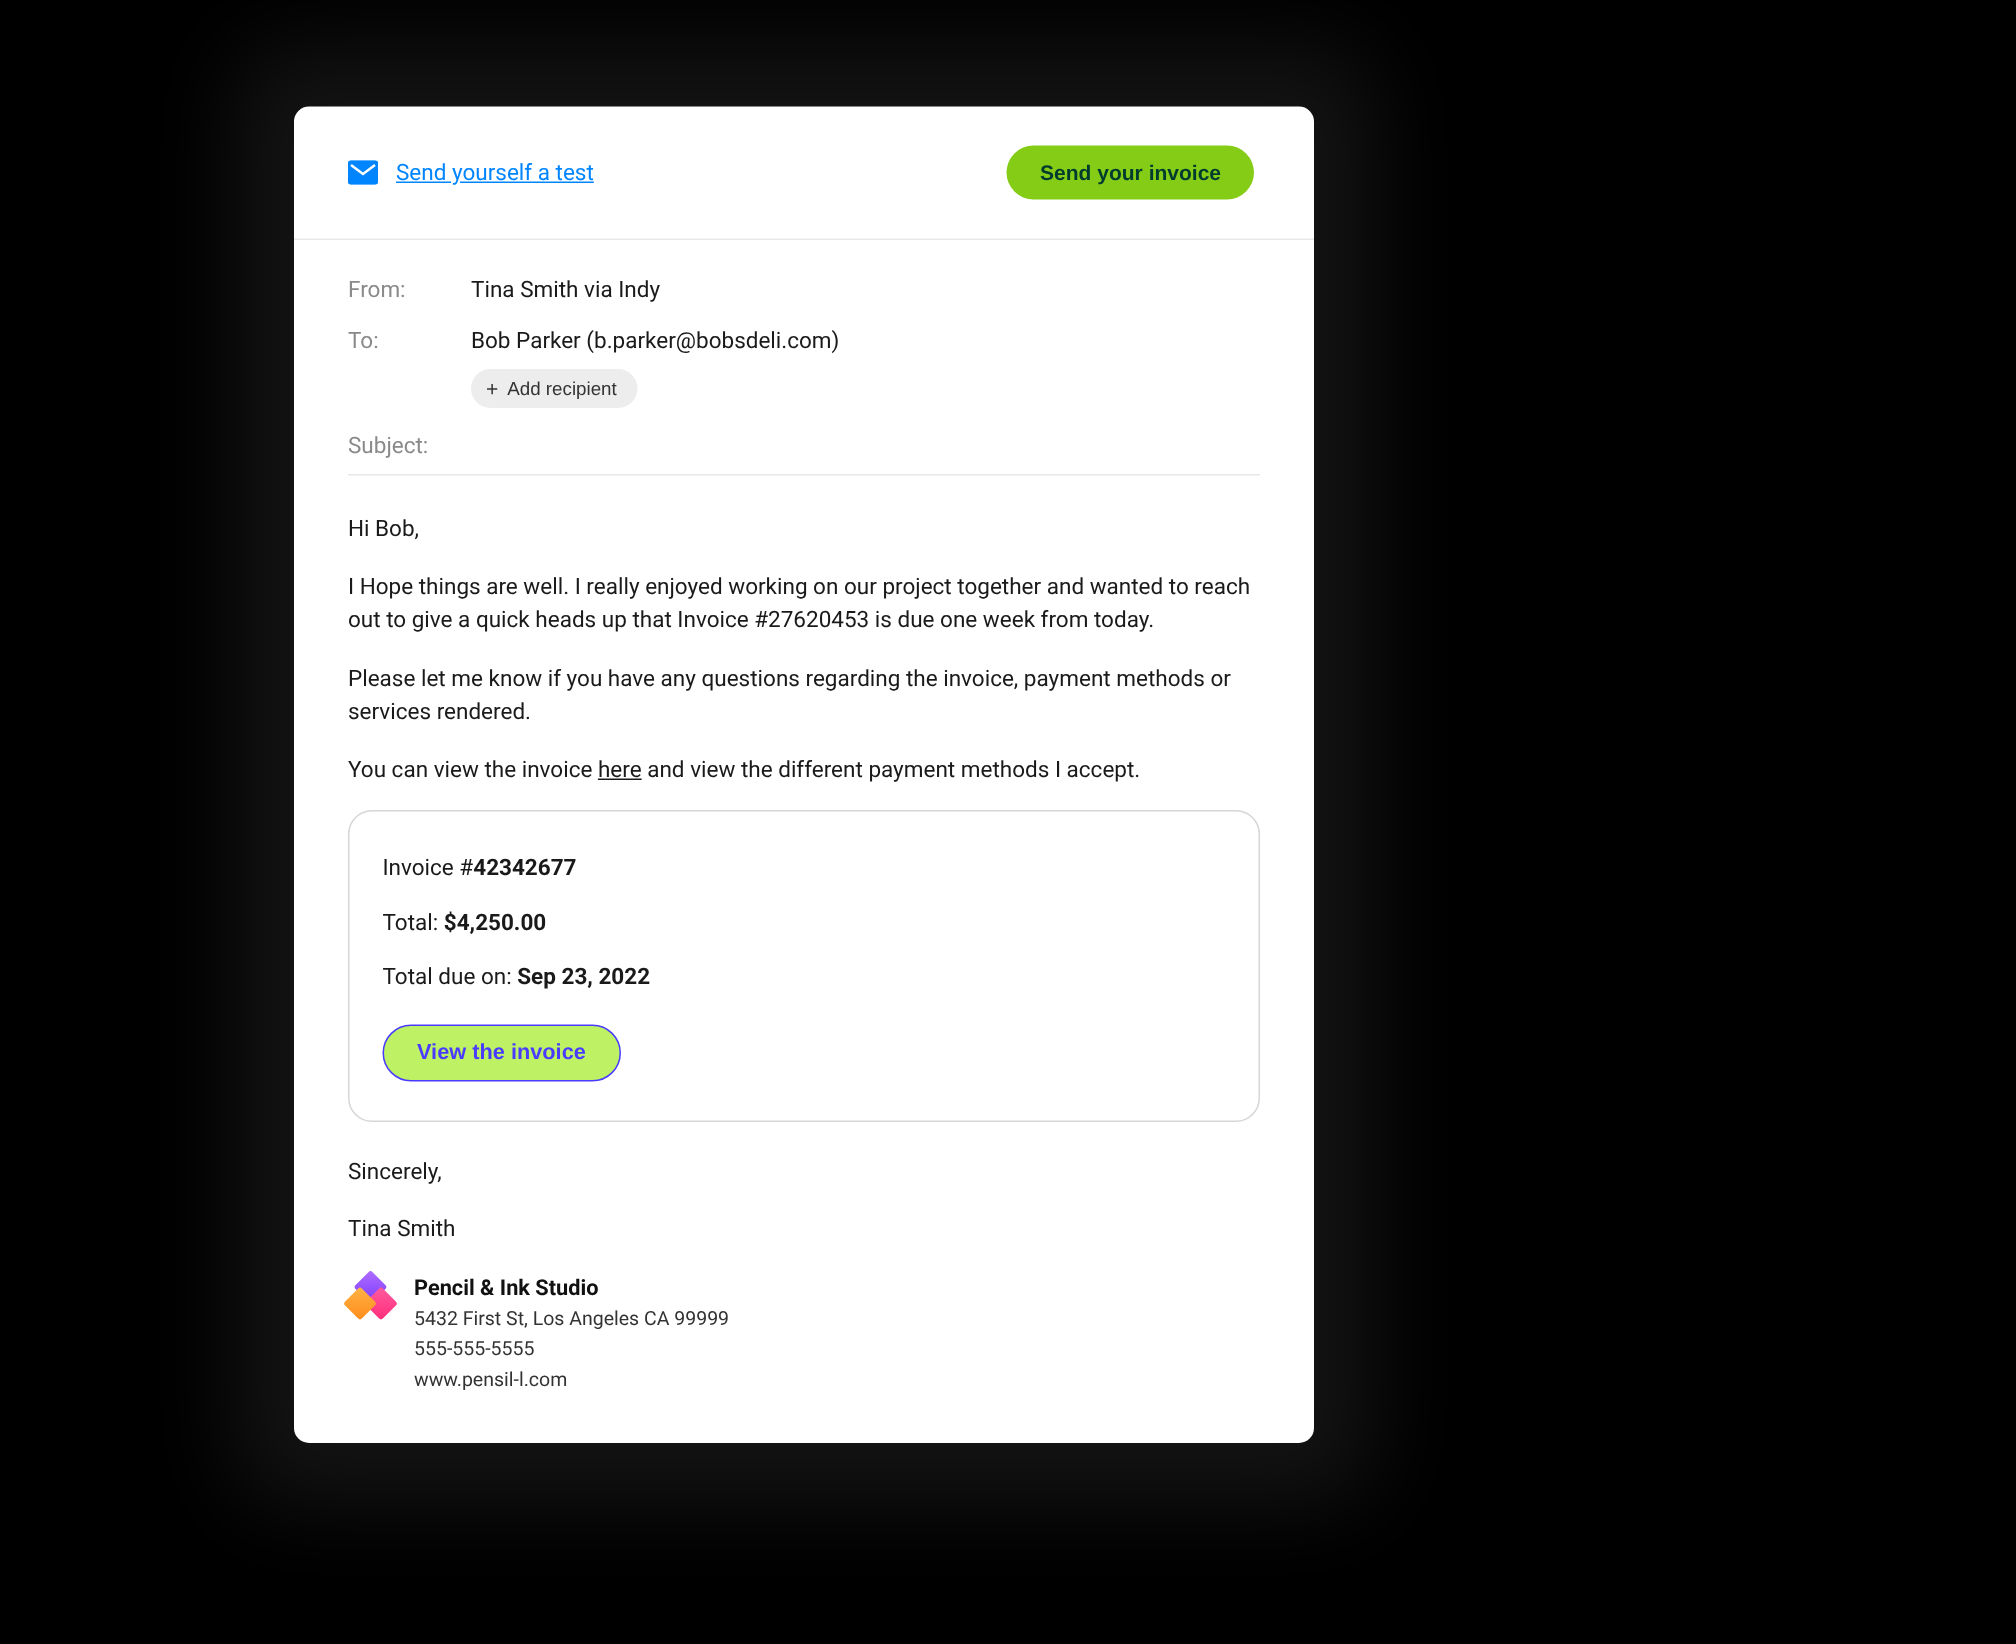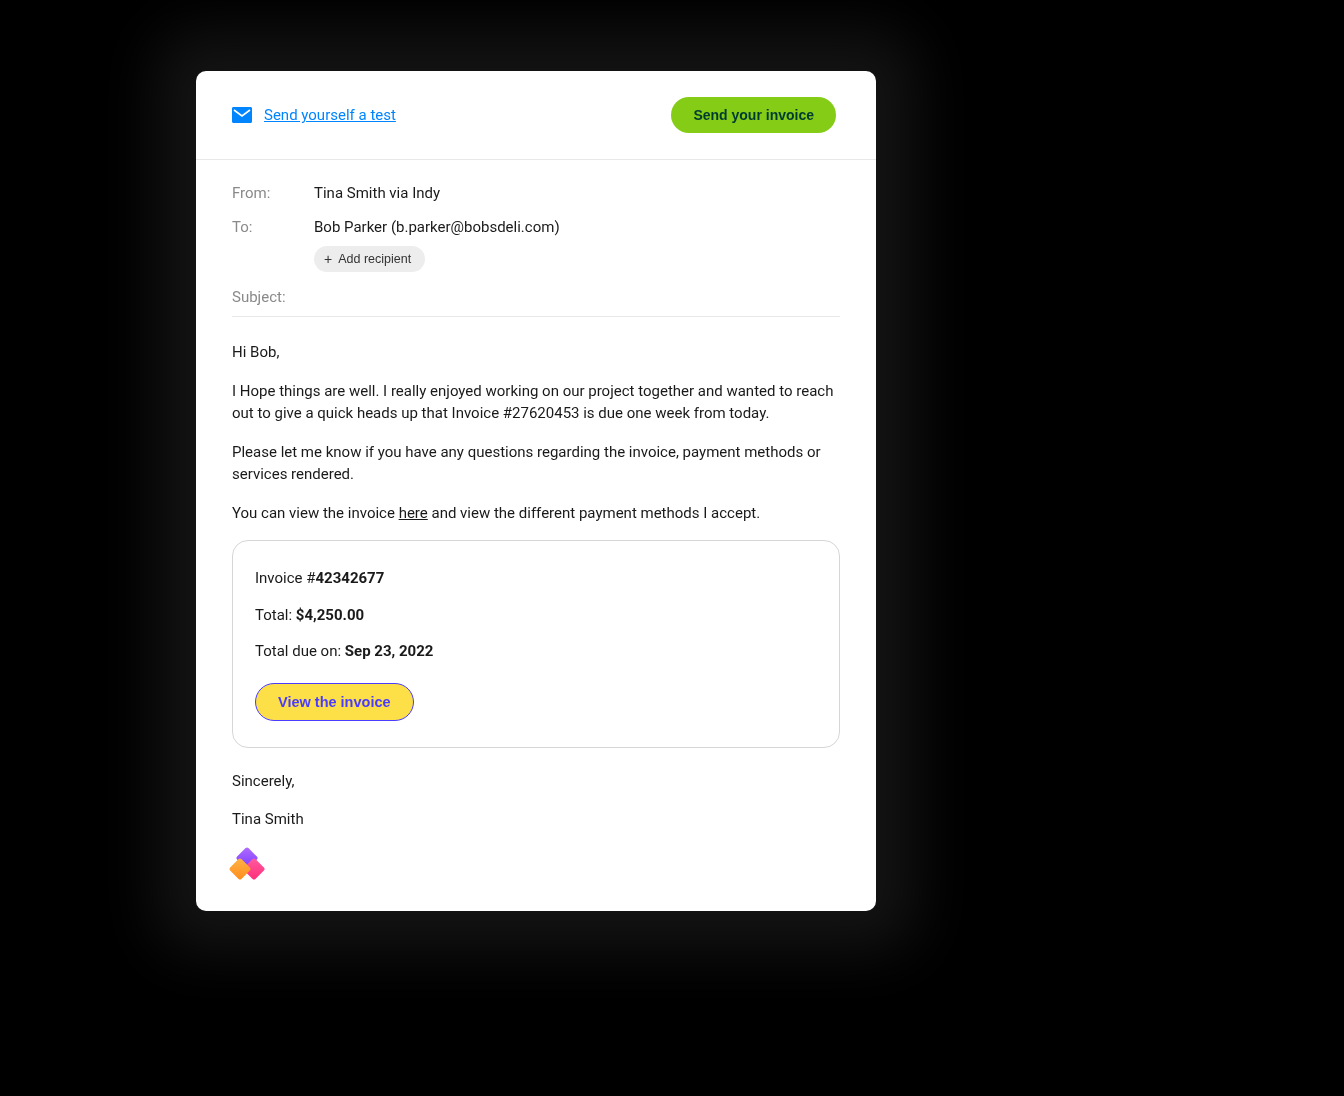--- a/index.html
+++ b/index.html
@@ -117,21 +117,21 @@
     .invoice-box {
       border: 1px solid #d6d6d6;
       border-radius: 16px;
       padding: 26px 22px;
       margin: 10px 0 22px 0;
     }
     .invoice-box .line { margin-bottom: 14px; font-size: 15px; color:#1a1a1a; }
     .invoice-box .line:last-of-type { margin-bottom: 20px; }
     .invoice-box strong { font-weight: 700; }
     .view-invoice-btn {
-      background: #fde047;
+      background: #bef264;
       color: #4a3cff;
       border: 1.5px solid #4a3cff;
       border-radius: 999px;
       padding: 10px 22px;
       font-size: 14.5px;
       font-weight: 600;
       cursor: pointer;
     }
     .signoff { margin-bottom: 2px; }
     .sender-name-sig { margin-bottom: 14px; }
@@ -223,16 +223,22 @@
 
     <p class="signoff">Sincerely,</p>
     <p class="sender-name-sig">Tina Smith</p>
 
     <div class="company-block">
       <div class="logo-shape">
         <div class="cube a"></div>
         <div class="cube b"></div>
         <div class="cube c"></div>
       </div>
+      <div class="company-info">
+        <div class="company-name">Pencil &amp; Ink Studio</div>
+        <div>5432 First St, Los Angeles CA 99999</div>
+        <div>555-555-5555</div>
+        <div>www.pensil-l.com</div>
+      </div>
     </div>
   </div>
 
 </div>
 
 </body></html>

